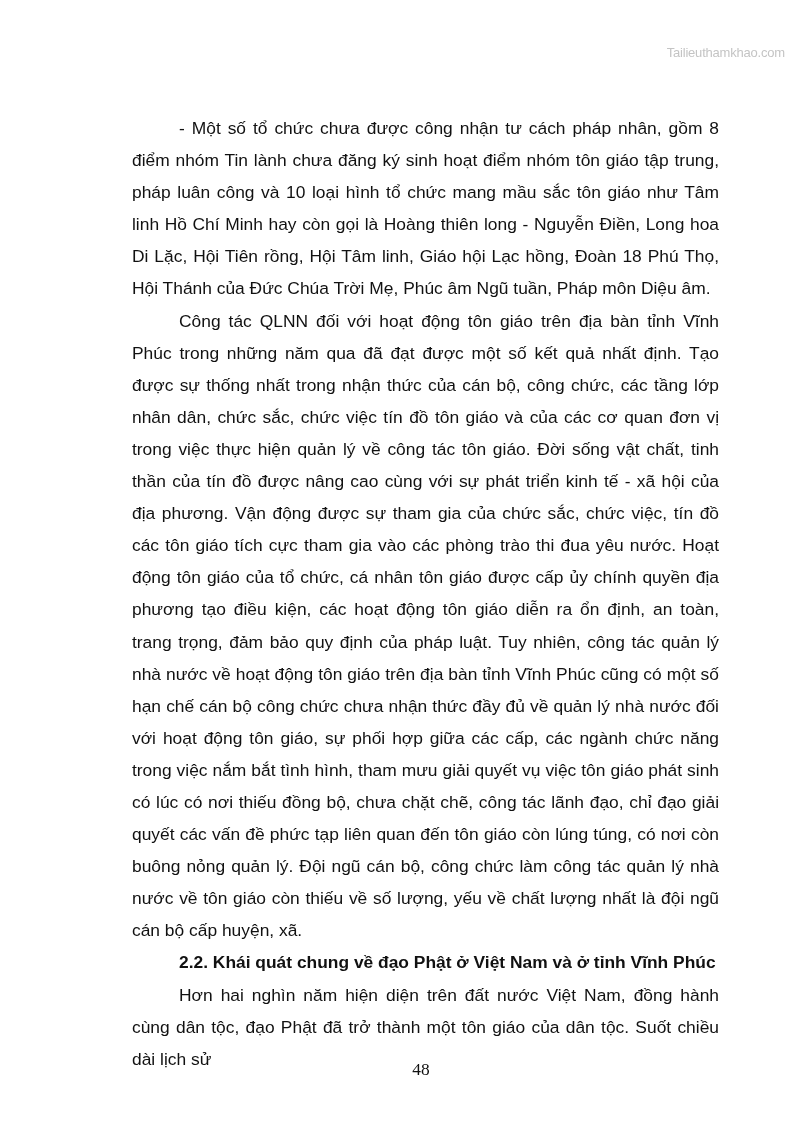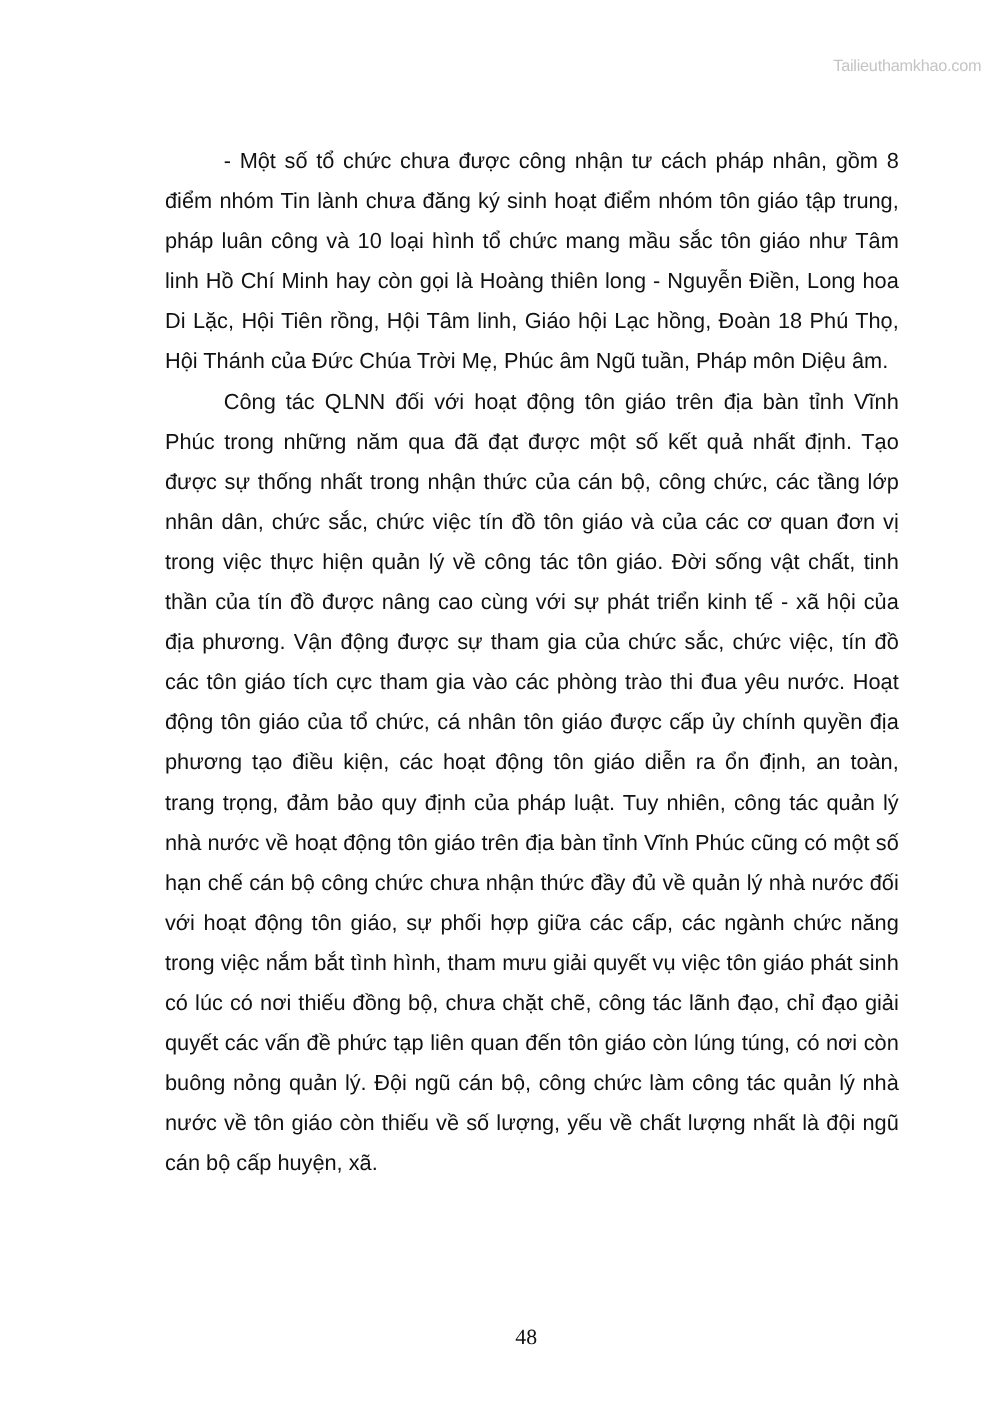--- a/index.html
+++ b/index.html
@@ -30,15 +30,17 @@
   }
 </style>
 </head>
 <body>
 
 <div class="watermark">Tailieuthamkhao.com</div>
 
 <div class="page">
   <p class="ind">- Một số tổ chức chưa được công nhận tư cách pháp nhân, gồm 8 điểm nhóm Tin lành chưa đăng ký sinh hoạt điểm nhóm tôn giáo tập trung, pháp luân công và 10 loại hình tổ chức mang mầu sắc tôn giáo như Tâm linh Hồ Chí Minh hay còn gọi là Hoàng thiên long - Nguyễn Điền, Long hoa Di Lặc, Hội Tiên rồng, Hội Tâm linh, Giáo hội Lạc hồng, Đoàn 18 Phú Thọ, Hội Thánh của Đức Chúa Trời Mẹ, Phúc âm Ngũ tuần, Pháp môn Diệu âm.</p>
   <p class="ind">Công tác QLNN đối với hoạt động tôn giáo trên địa bàn tỉnh Vĩnh Phúc trong những năm qua đã đạt được một số kết quả nhất định. Tạo được sự thống nhất trong nhận thức của cán bộ, công chức, các tầng lớp nhân dân, chức sắc, chức việc tín đồ tôn giáo và của các cơ quan đơn vị trong việc thực hiện quản lý về công tác tôn giáo. Đời sống vật chất, tinh thần của tín đồ được nâng cao cùng với sự phát triển kinh tế - xã hội của địa phương. Vận động được sự tham gia của chức sắc, chức việc, tín đồ các tôn giáo tích cực tham gia vào các phòng trào thi đua yêu nước. Hoạt động tôn giáo của tổ chức, cá nhân tôn giáo được cấp ủy chính quyền địa phương tạo điều kiện, các hoạt động tôn giáo diễn ra ổn định, an toàn, trang trọng, đảm bảo quy định của pháp luật. Tuy nhiên, công tác quản lý nhà nước về hoạt động tôn giáo trên địa bàn tỉnh Vĩnh Phúc cũng có một số hạn chế cán bộ công chức chưa nhận thức đầy đủ về quản lý nhà nước đối với hoạt động tôn giáo, sự phối hợp giữa các cấp, các ngành chức năng trong việc nắm bắt tình hình, tham mưu giải quyết vụ việc tôn giáo phát sinh có lúc có nơi thiếu đồng bộ, chưa chặt chẽ, công tác lãnh đạo, chỉ đạo giải quyết các vấn đề phức tạp liên quan đến tôn giáo còn lúng túng, có nơi còn buông nỏng quản lý. Đội ngũ cán bộ, công chức làm công tác quản lý nhà nước về tôn giáo còn thiếu về số lượng, yếu về chất lượng nhất là đội ngũ cán bộ cấp huyện, xã.</p>
+  <h2>2.2. Khái quát chung về đạo Phật ở Việt Nam và ở tỉnh Vĩnh Phúc</h2>
+  <p class="ind">Hơn hai nghìn năm hiện diện trên đất nước Việt Nam, đồng hành cùng dân tộc, đạo Phật đã trở thành một tôn giáo của dân tộc. Suốt chiều dài lịch sử</p>
 </div>
 
 <div class="page-number">48</div>
 
 </body></html>

